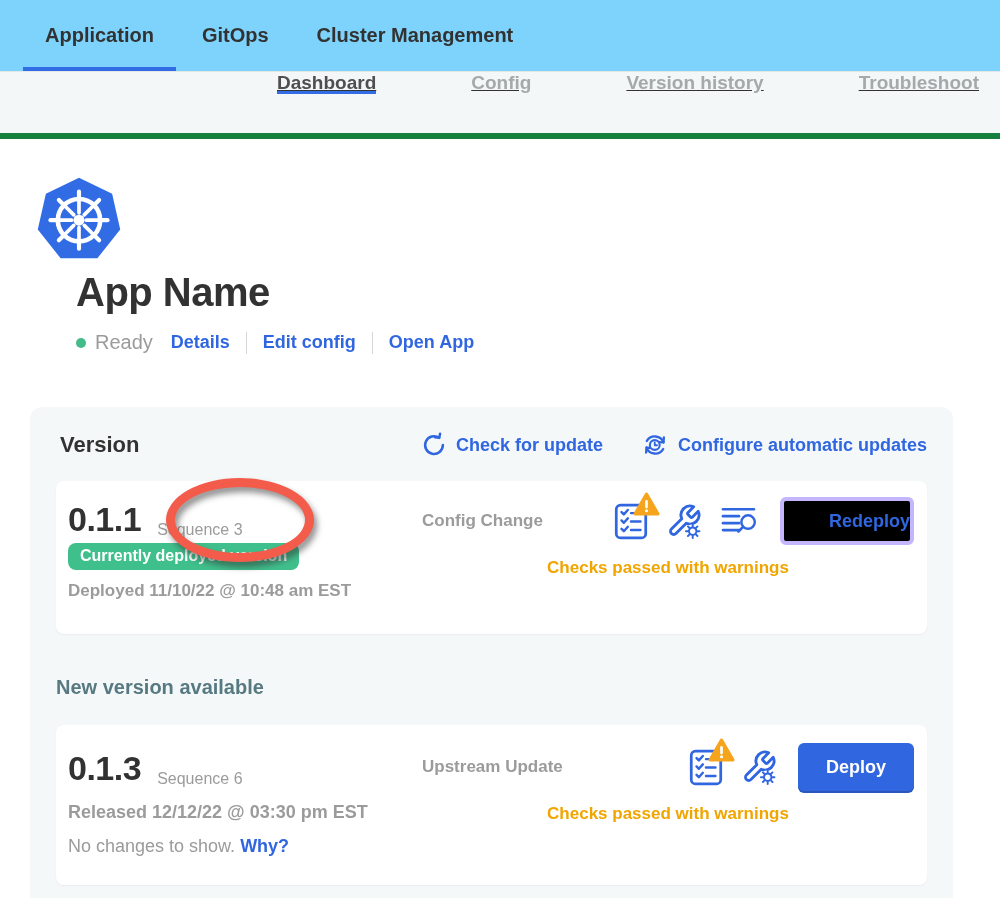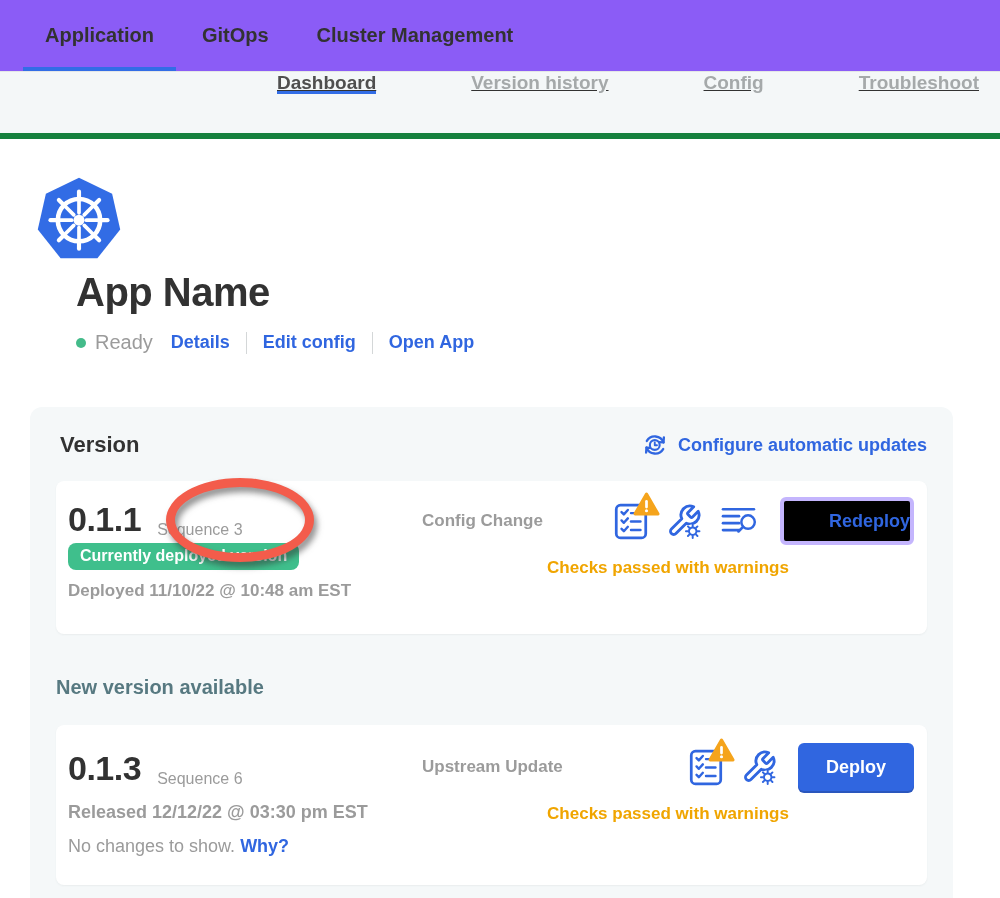--- a/index.html
+++ b/index.html
@@ -1,20 +1,20 @@
 <!DOCTYPE html>
 <html><head>
 <meta charset="utf-8">
 <style>
   * { margin:0; padding:0; box-sizing:border-box; }
   html,body { width:1000px; height:898px; background:#fff; overflow:hidden;
     font-family:"Liberation Sans","DejaVu Sans",sans-serif; color:#323232; }
 
   
-  .topnav { height:72px; background:#8b5cf6; border-bottom:1px solid #e4e7e7;
+  .topnav { height:72px; background:#7dd3fc; border-bottom:1px solid #e4e7e7;
     display:flex; align-items:stretch; padding-left:23px; }
   .topnav .tab { display:flex; align-items:center; padding:0 22px; margin-right:4px;
     font-size:20px; font-weight:700; color:#323232; cursor:pointer; }
   .topnav .tab.active { box-shadow: inset 0 -4px 0 #326DE6; }
 
   
   .subnav { height:67px; background:#F4F7F8; border-bottom:6px solid #15803d;
     display:flex; align-items:flex-start; padding-left:277px;text-decoration:underline; }
   .subnav .tab { display:flex; align-items:center; margin-right:95px;
     font-size:19px; font-weight:600; color:#A5A9AA; white-space:nowrap; cursor:pointer; }
@@ -87,22 +87,22 @@
 <body>
 
 <nav class="topnav">
   <div class="tab active">Application</div>
   <div class="tab">GitOps</div>
   <div class="tab">Cluster Management</div>
 </nav>
 
 <nav class="subnav">
   <div class="tab active">Dashboard</div>
+  <div class="tab">Config</div>
   <div class="tab">Version history</div>
-  <div class="tab">Config</div>
   <div class="tab">Troubleshoot</div>
 </nav>
 
 <header class="app-header">
   <span class="k8s-logo">
     <svg width="92" height="92" viewBox="0 0 100 100">
       <polygon points="50,2 86,19.3 94.8,58.2 70,89.4 30,89.4 5.2,58.2 14,19.3" fill="#326CE5"></polygon>
       <g stroke="#fff" fill="none">
         <circle cx="50" cy="48" r="23" stroke-width="5"></circle>
         <circle cx="50" cy="48" r="6" fill="#fff" stroke="none"></circle>
@@ -145,20 +145,29 @@
 
 <section class="panel">
 
   <div class="annotation-ellipse"></div>
 
   <div class="panel-head">
     <h2 class="panel-title">Version</h2>
     <div class="panel-actions">
       <a class="panel-action">
         <span>
+          <svg width="26" height="26" viewBox="0 0 24 24" fill="none" stroke="#3066E0" stroke-width="2.3" stroke-linecap="round" stroke-linejoin="round">
+            <path d="M20.2 12a8.2 8.2 0 1 1-3.4-6.6"></path>
+            <polyline points="17.6,1.6 16.8,5.4 13,4.9"></polyline>
+          </svg>
+        </span>
+        <span>Check for update</span>
+      </a>
+      <a class="panel-action">
+        <span>
           <svg width="28" height="28" viewBox="0 0 24 24" fill="none" stroke="#3066E0" stroke-width="2" stroke-linecap="round" stroke-linejoin="round">
             <path d="M5 8.5 A8 8 0 0 1 19.3 9.8"></path>
             <polyline points="19.6,5.6 19.3,9.8 15.4,9.6"></polyline>
             <path d="M19 15.5 A8 8 0 0 1 4.7 14.2"></path>
             <polyline points="4.4,18.4 4.7,14.2 8.6,14.4"></polyline>
             <circle cx="11.8" cy="12" r="4.2" fill="#F5F8F9" stroke-width="1.8"></circle>
             <polyline points="11.8,9.8 11.8,12.2 13.7,12.2" stroke-width="1.6"></polyline>
           </svg>
         </span>
         <span>Configure automatic updates</span>

